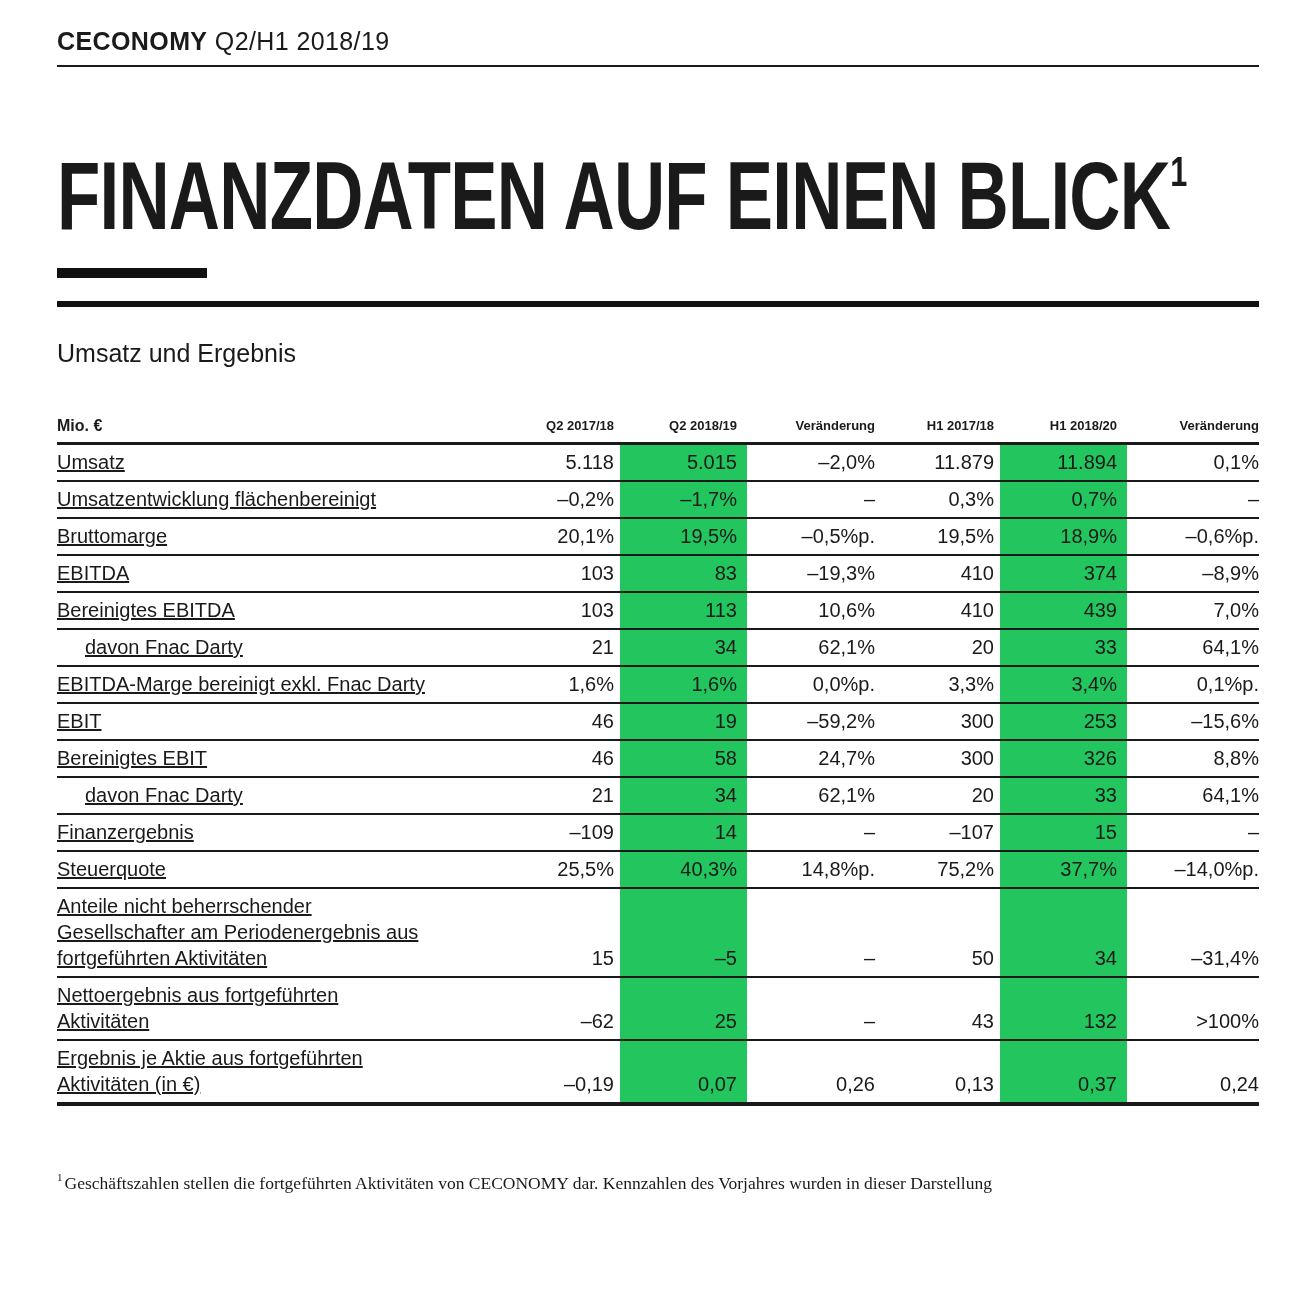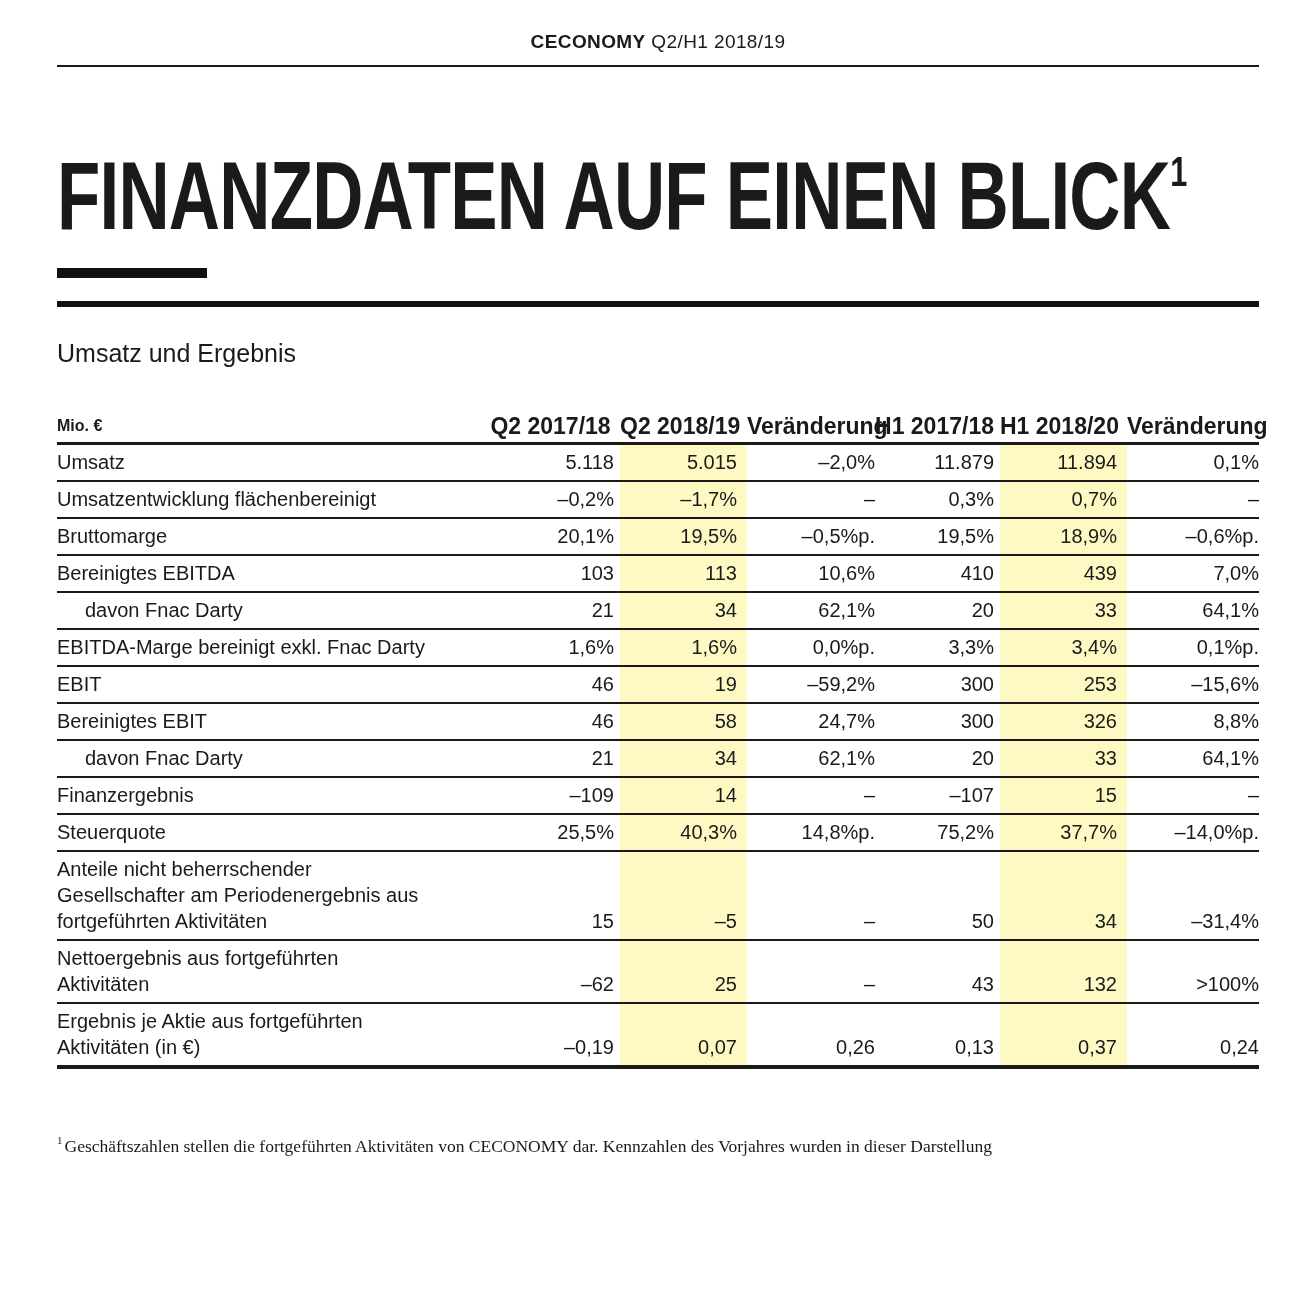--- a/index.html
+++ b/index.html
@@ -6,21 +6,21 @@
   html,body { background:#ffffff; }
   body {
     width:1316px; height:1296px;
     font-family:"Liberation Sans", sans-serif;
     color:#1a1a1a;
     overflow:hidden;
   }
   .page { padding:30px 57px 0 57px; width:1316px; }
 
   
-  .doc-header { font-size:19px; line-height:23px; letter-spacing:0.4px; white-space:nowrap;text-align:center; }
+  .doc-header { font-size:25px; line-height:23px; letter-spacing:0.4px; white-space:nowrap; }
   .brand { font-weight:bold; }
   .header-rule { height:2px; background:#1a1a1a; margin-top:12px; }
 
   
   .title {
     margin-top:80px;
     font-size:97px; font-weight:bold; line-height:1;
     letter-spacing:-1px; white-space:nowrap;
     transform:scaleX(0.73); transform-origin:left center;
   }
@@ -28,40 +28,40 @@
 
   .title-bar { margin-top:24px; width:150px; height:10px; background:#111; }
   .section-rule { margin-top:23px; height:6px; background:#111; }
 
   .section-heading { margin-top:31px; font-size:25px; font-weight:normal; line-height:30px; }
 
   
   table.fin-table { margin-top:38px; width:1202px; border-collapse:collapse; table-layout:fixed; }
   .fin-table th, .fin-table td { font-weight:normal; vertical-align:bottom; }
   .fin-table thead th {
-    text-align:center; font-weight:bold; font-size:23px; line-height:24px;
+    text-align:right; font-weight:bold; font-size:13px; line-height:24px;
     padding:8px 0 4px 0; border-bottom:3px solid #1a1a1a; white-space:nowrap;
   }
   .fin-table thead th.unit { text-align:left; font-size:16px; }
   .fin-table tbody td {
     font-size:20px; line-height:26px;
     padding:4px 0 5px 0; border-bottom:2px solid #1a1a1a;
   }
   .fin-table tbody tr:last-child td { border-bottom:4px solid #1a1a1a; }
-  .fin-table td.label { text-align:left; }
+  .fin-table td.label { text-align:left;text-decoration:underline; }
   .fin-table td.label div { white-space:nowrap; }
   .fin-table td.label.indent { padding-left:28px; }
   .fin-table td.num { text-align:right; white-space:nowrap; }
   
   .fin-table th:nth-child(2), .fin-table td:nth-child(2),
   .fin-table th:nth-child(5), .fin-table td:nth-child(5) { padding-right:6px; }
   
   .fin-table th:nth-child(3), .fin-table td:nth-child(3),
   .fin-table th:nth-child(6), .fin-table td:nth-child(6) { padding-right:10px; }
-  .fin-table tbody td.hl { background:#fef9c3; }
+  .fin-table tbody td.hl { background:#22c55e; }
 
   
   .footnote { margin-top:58px; font-size:17.5px; line-height:28px;font-family:Liberation Serif, serif; }
   .footnote sup { font-size:11px; position:relative; top:-1px; padding-right:2px; }
   .fn-line2 { padding-left:18px; }
 </style>
 </head>
 <body>
 
 <div class="page">
@@ -128,20 +128,31 @@
           </td>
           <td class="num">20,1%</td>
           <td class="num hl">19,5%</td>
           <td class="num">–0,5%p.</td>
           <td class="num">19,5%</td>
           <td class="num hl">18,9%</td>
           <td class="num">–0,6%p.</td>
         </tr>
         <tr>
           <td class="label">
+            <div>EBITDA</div>
+          </td>
+          <td class="num">103</td>
+          <td class="num hl">83</td>
+          <td class="num">–19,3%</td>
+          <td class="num">410</td>
+          <td class="num hl">374</td>
+          <td class="num">–8,9%</td>
+        </tr>
+        <tr>
+          <td class="label">
             <div>Bereinigtes EBITDA</div>
           </td>
           <td class="num">103</td>
           <td class="num hl">113</td>
           <td class="num">10,6%</td>
           <td class="num">410</td>
           <td class="num hl">439</td>
           <td class="num">7,0%</td>
         </tr>
         <tr>

